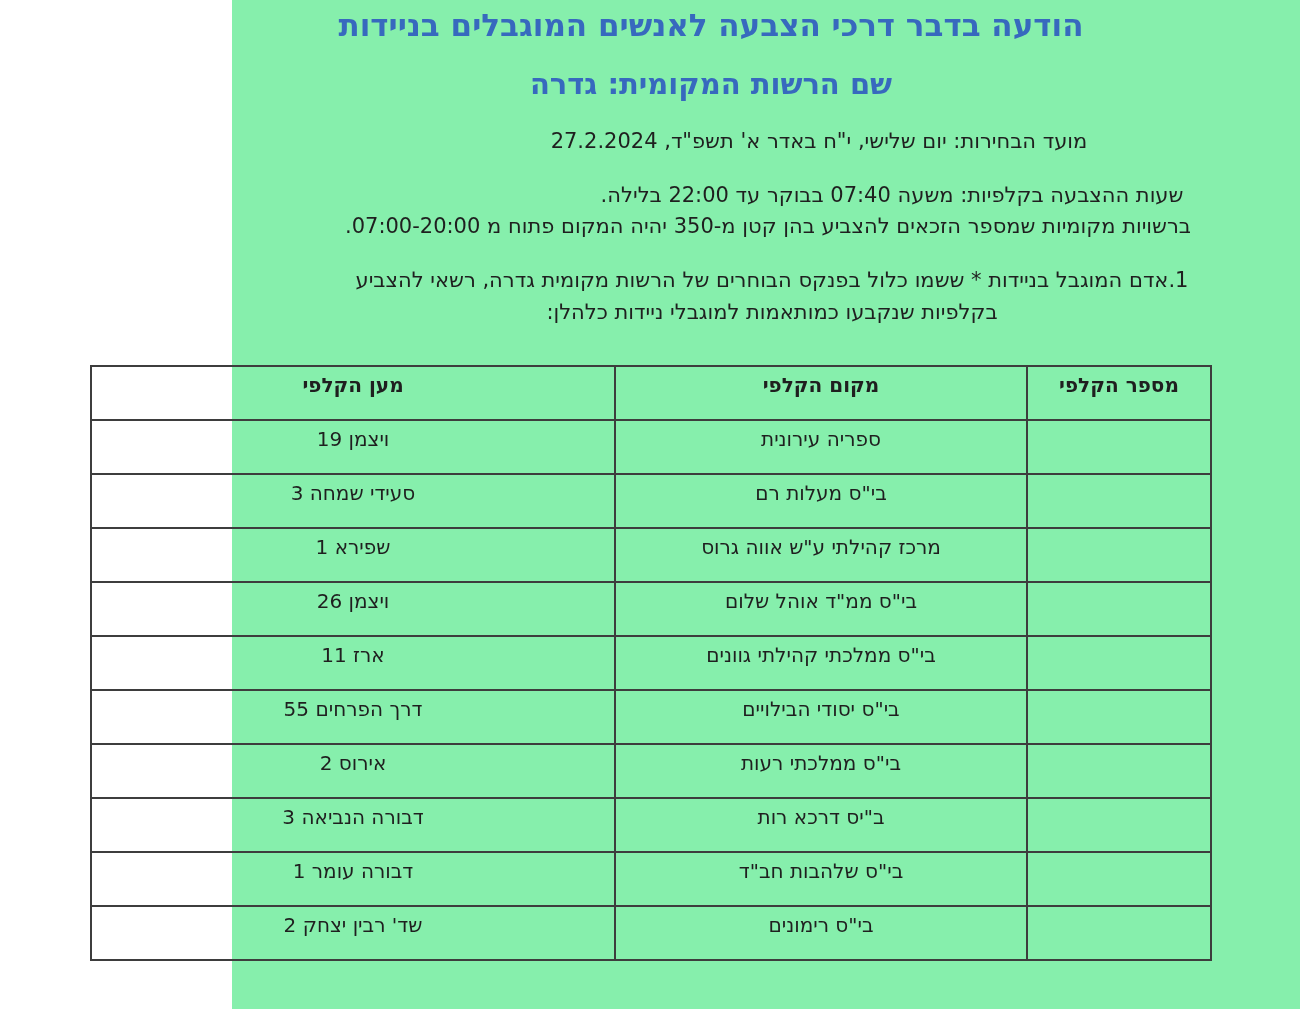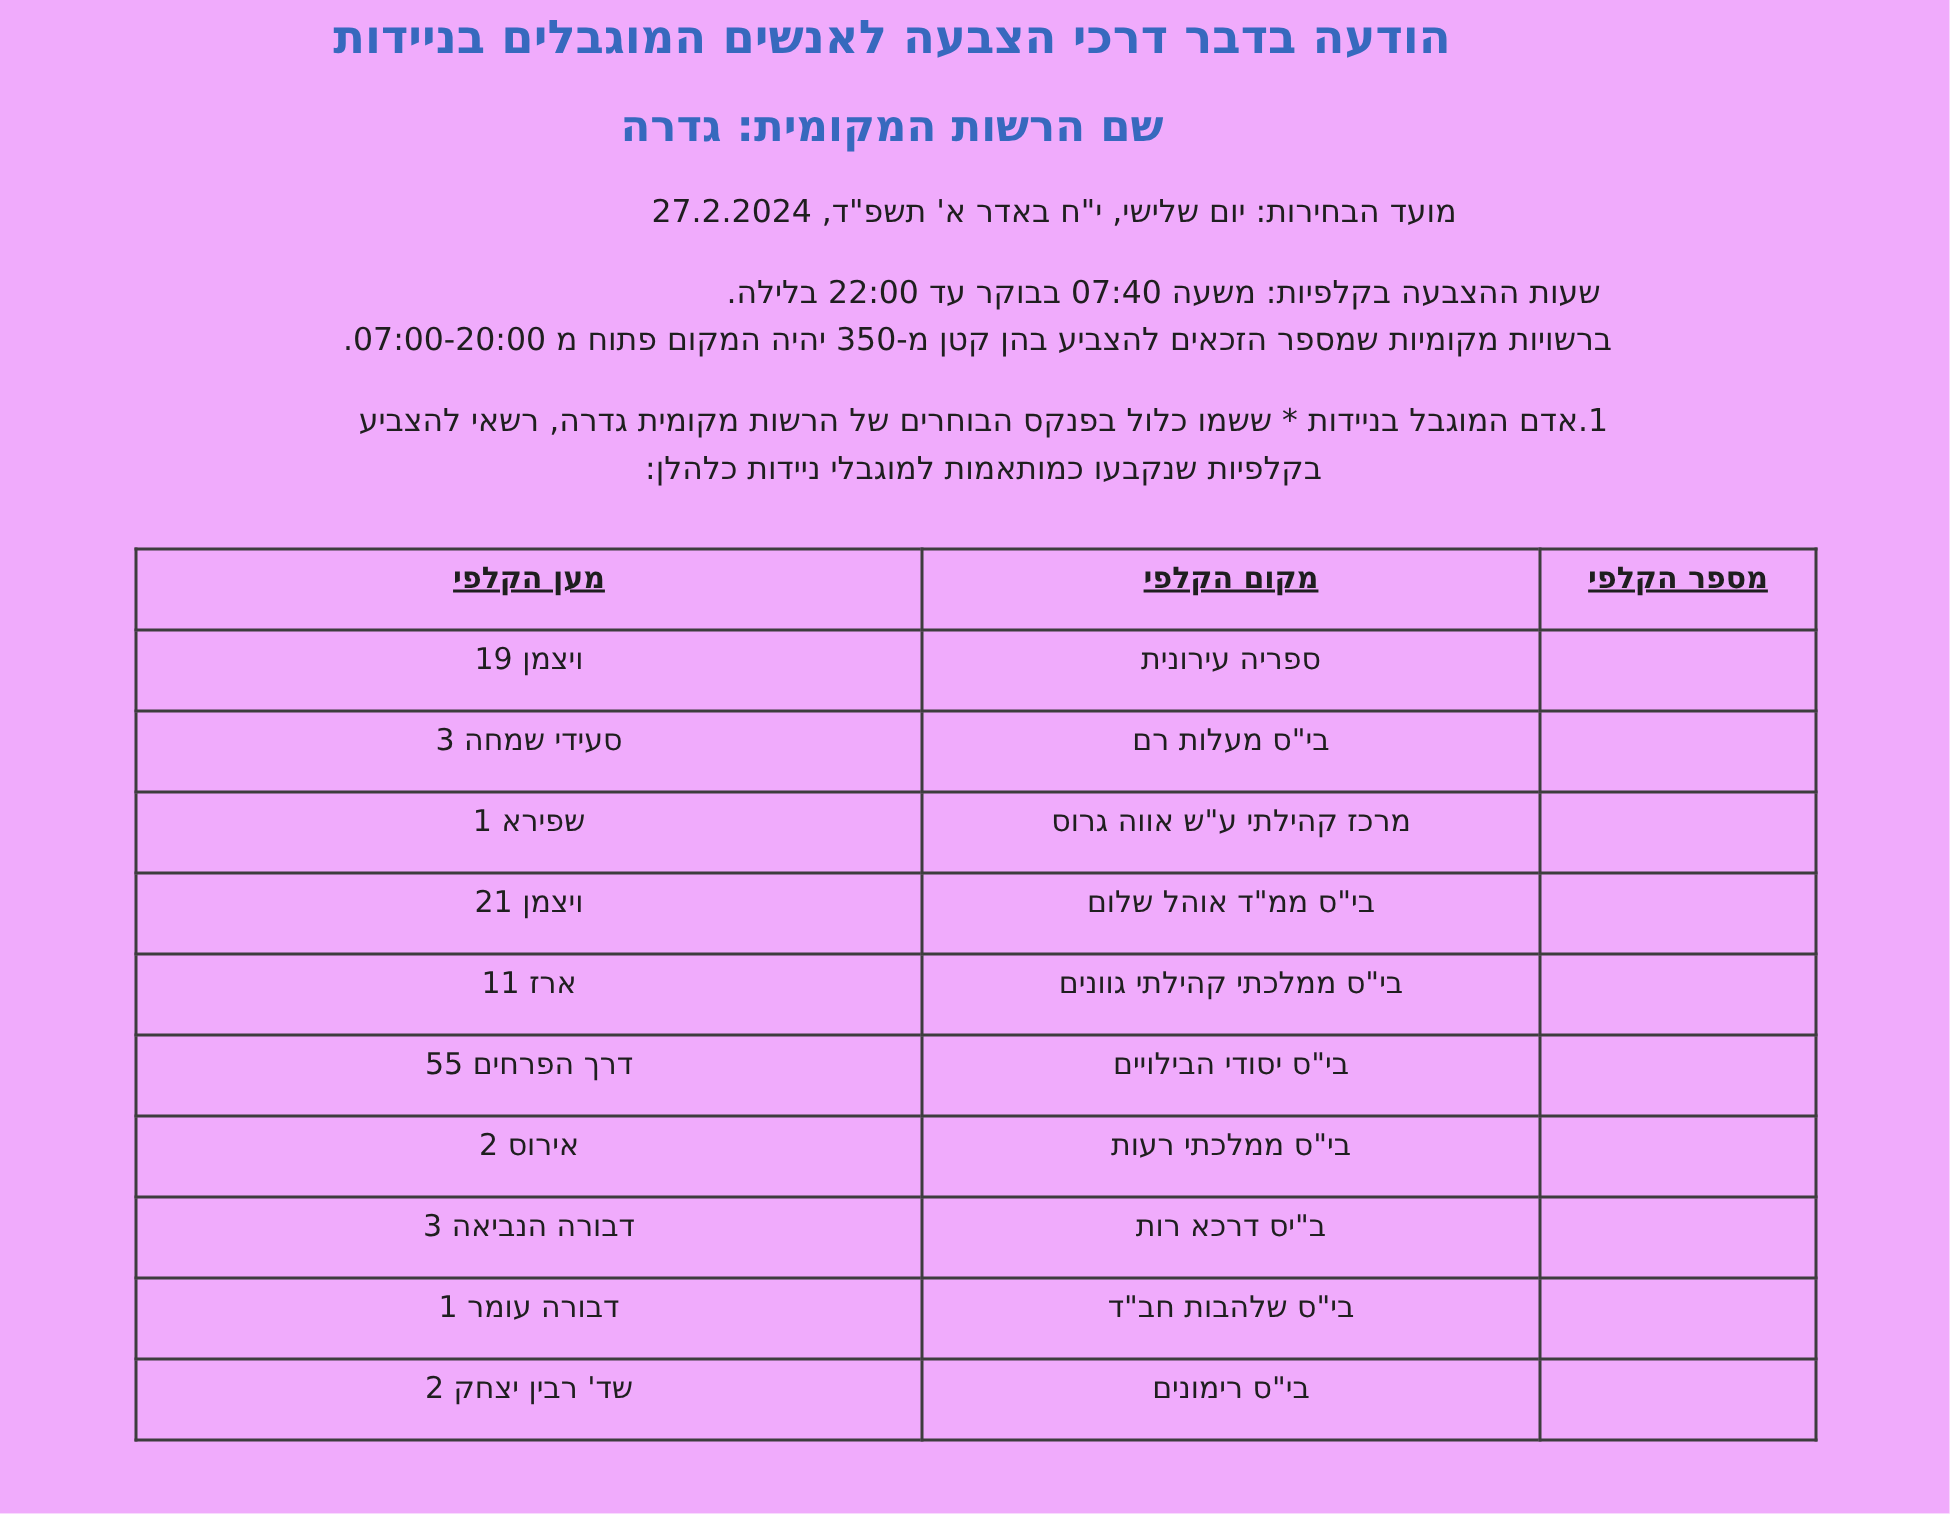--- a/index.html
+++ b/index.html
@@ -9,24 +9,24 @@
   }
   body {
     width: 1300px;
     height: 1009px;
     font-family: "DejaVu Sans", sans-serif;
     color: #1f1f1f;
     overflow: hidden;
   }
   .page {
     position: relative;
-    width: 1300px;
+    width: 1068px;
     height: 1009px;
     direction: rtl;
-    background: #f0abfc;
+    background: #86efac;
   }
   .heading-block {
     position: relative;
     left: -55px;
     text-align: center;
     padding-top: 6px;
   }
   .title-main {
     font-size: 31px;
     font-weight: bold;
@@ -71,21 +71,20 @@
     height: 46px;
     vertical-align: top;
     text-align: center;
     padding: 6px 4px 0 4px;
     font-size: 20px;
     line-height: 24px;
     overflow: hidden;
   }
   table.polling th {
     font-weight: bold;
-    text-decoration: underline;
   }
 </style>
 </head>
 <body>
 
 <div class="page">
 
   <div class="heading-block">
     <div class="title-main">הודעה בדבר דרכי הצבעה לאנשים המוגבלים בניידות</div>
     <div class="title-sub">שם הרשות המקומית: גדרה</div>
@@ -125,21 +124,21 @@
         <td>סעידי שמחה 3</td>
       </tr>
       <tr>
         <td></td>
         <td>מרכז קהילתי ע"ש אווה גרוס</td>
         <td>שפירא 1</td>
       </tr>
       <tr>
         <td></td>
         <td>בי"ס ממ"ד אוהל שלום</td>
-        <td>ויצמן 21</td>
+        <td>ויצמן 26</td>
       </tr>
       <tr>
         <td></td>
         <td>בי"ס ממלכתי קהילתי גוונים</td>
         <td>ארז 11</td>
       </tr>
       <tr>
         <td></td>
         <td>בי"ס יסודי הבילויים</td>
         <td>דרך הפרחים 55</td>

